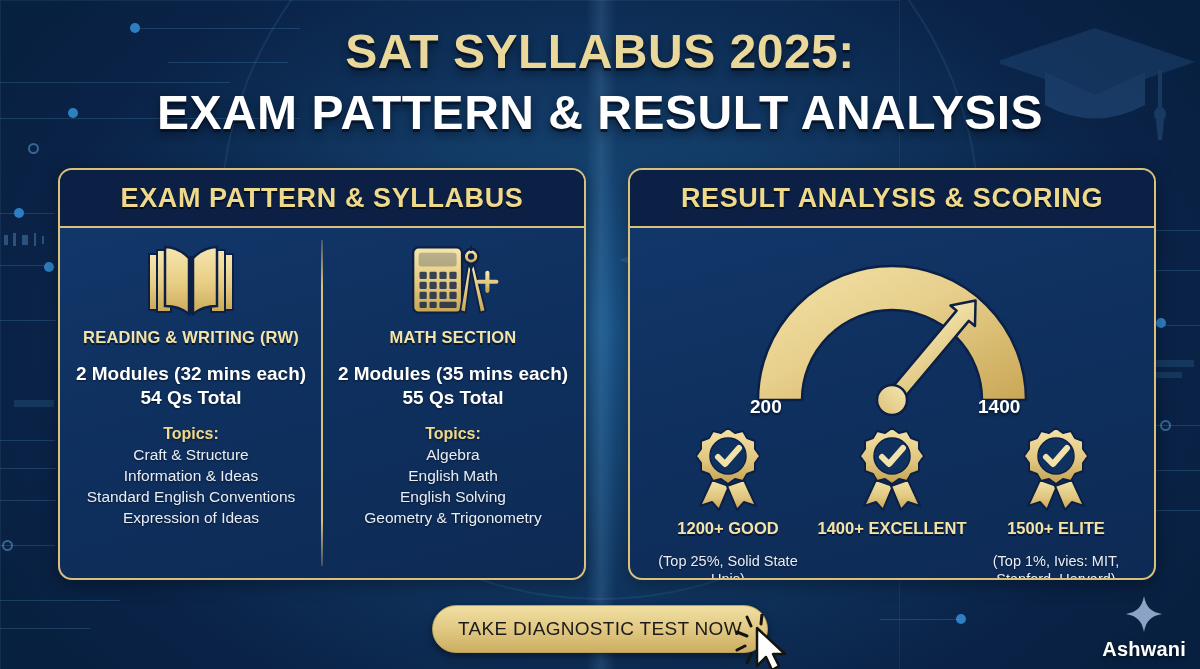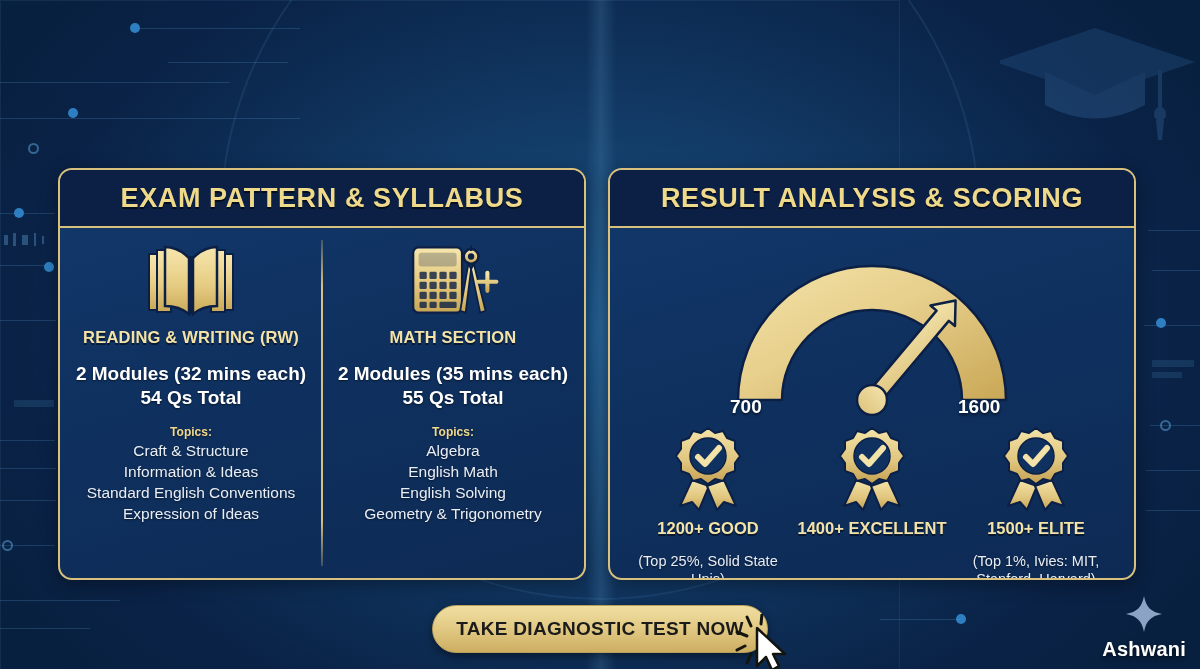--- a/index.html
+++ b/index.html
@@ -59,21 +59,21 @@
   .panel {
     position:absolute; top:168px; height:412px;
     border:2px solid #d9c07c; border-radius:14px;
     background:linear-gradient(160deg, #103montag 0%, #0f2f5b 100%);
     background:linear-gradient(165deg, #12386b 0%, #0f3160 45%, #0d2a54 100%);
     box-shadow:0 4px 18px rgba(0,0,0,0.35);
     overflow:hidden;
     z-index:4;
   }
   #panel-left  { left:58px;  width:528px; }
-  #panel-right { left:608px; width:528px; }
+  #panel-right { left:628px; width:528px; }
   .panel-head {
     height:58px; background:#0c2046;
     border-bottom:2px solid #d9c07c;
     display:flex; align-items:center; justify-content:center;
   }
   .panel-head-text {
     color:#efd98a; font-size:27px; font-weight:bold; letter-spacing:0.6px;
     text-shadow:0 2px 0 rgba(0,0,0,0.55);
   }
   .panel-body { position:relative; height:350px; }
@@ -90,21 +90,21 @@
     color:#f3e3a8; font-size:16.5px; font-weight:bold; letter-spacing:0.2px;
     margin-top:10px; text-shadow:0 2px 0 rgba(0,0,0,0.5);
     text-align:center;
   }
   .col-line {
     color:#ffffff; font-size:19px; font-weight:bold; margin-top:2px; text-align:center;
     text-shadow:0 1px 2px rgba(0,0,0,0.55);
   }
   .col-line.first { margin-top:16px; }
   .topics-label {
-    color:#f0d98e; font-size:12px; font-weight:bold; margin-top:16px;
+    color:#f0d98e; font-size:16px; font-weight:bold; margin-top:16px;
     text-shadow:0 1px 2px rgba(0,0,0,0.55);
   }
   .topic {
     color:#e9eef6; font-size:15.5px; margin-top:3px; text-align:center;
     text-shadow:0 1px 2px rgba(0,0,0,0.5);
   }
 
   
   .gauge-area { position:relative; height:198px; }
   .gauge-labels { position:absolute; width:100%; top:168px; }
@@ -130,21 +130,21 @@
   .cta {
     position:absolute; left:50%; transform:translateX(-50%);
     top:605px; width:336px; height:48px; border-radius:24px;
     background:linear-gradient(to bottom, #f0dfa2 0%, #e3cb86 45%, #cdae62 100%);
     border:1.5px solid #b9a059;
     display:flex; align-items:center; justify-content:center;
     box-shadow:0 3px 9px rgba(0,0,0,0.45);
     z-index:6;
   }
   .cta-text {
-    color:#1b1b1b; font-size:19px; font-weight:bold; letter-spacing:0.3px;
+    color:#1b1b1b; font-size:19px; font-weight:normal; letter-spacing:0.3px;
   }
   .cursor { position:absolute; left:735px; top:614px; z-index:7; }
 
   
   .watermark { position:absolute; right:14px; bottom:8px; text-align:center; z-index:6; }
   .wm-name {
     color:#ffffff; font-size:20px; font-weight:bold; letter-spacing:0.2px;
     text-shadow:0 2px 4px rgba(0,0,0,0.6);
   }
 </style>
@@ -207,20 +207,24 @@
 
     <div class="circuit-h" style="left:140px; top:28px; width:160px;"></div>
     <div class="node" style="left:130px; top:23px;"></div>
     <div class="circuit-h" style="left:168px; top:62px; width:120px;"></div>
     <div class="circuit-h" style="left:0;    top:600px; width:120px;"></div>
     <div class="circuit-h" style="left:0;    top:628px; width:90px;"></div>
     <div class="node" style="left:956px; top:614px;"></div>
     <div class="circuit-h" style="left:880px; top:619px; width:80px;"></div>
   </div>
 
+  <div class="title-wrap">
+    <div class="title-1">SAT SYLLABUS 2025:</div>
+    <div class="title-2">EXAM PATTERN &amp; RESULT ANALYSIS</div>
+  </div>
 
   <div class="panel" id="panel-left">
     <div class="panel-head">
       <div class="panel-head-text">EXAM PATTERN &amp; SYLLABUS</div>
     </div>
     <div class="panel-body">
       <div class="vdivider"></div>
       <div class="cols">
 
         <div class="col">
@@ -320,22 +324,22 @@
           </defs>
 
           <path d="M128,168 A134,134 0 0 1 396,168 L352,168 A90,90 0 0 0 172,168 Z" fill="url(#ggr)" stroke="#0c2046" stroke-width="2.5" stroke-linejoin="round"></path>
 
           <g transform="rotate(-50 262 168)">
             <path d="M262,160 L372,160 L372,152 L392,168 L372,184 L372,176 L262,176 Z" fill="url(#ndl)" stroke="#0c2046" stroke-width="2.5" stroke-linejoin="round"></path>
           </g>
           <circle cx="262" cy="168" r="15" fill="url(#ndl)" stroke="#0c2046" stroke-width="2.5"></circle>
         </svg>
         <div class="gauge-labels">
-          <span class="gauge-min">700</span>
-          <span class="gauge-max">1600</span>
+          <span class="gauge-min">200</span>
+          <span class="gauge-max">1400</span>
         </div>
       </div>
 
       <div class="badges">
 
         <div class="badge-item">
           <svg width="74" height="86" viewBox="0 0 74 86">
             <defs>
               <linearGradient id="bg1" x1="0" y1="0" x2="0" y2="1">
                 <stop offset="0%" stop-color="#f3e3a8"></stop>

